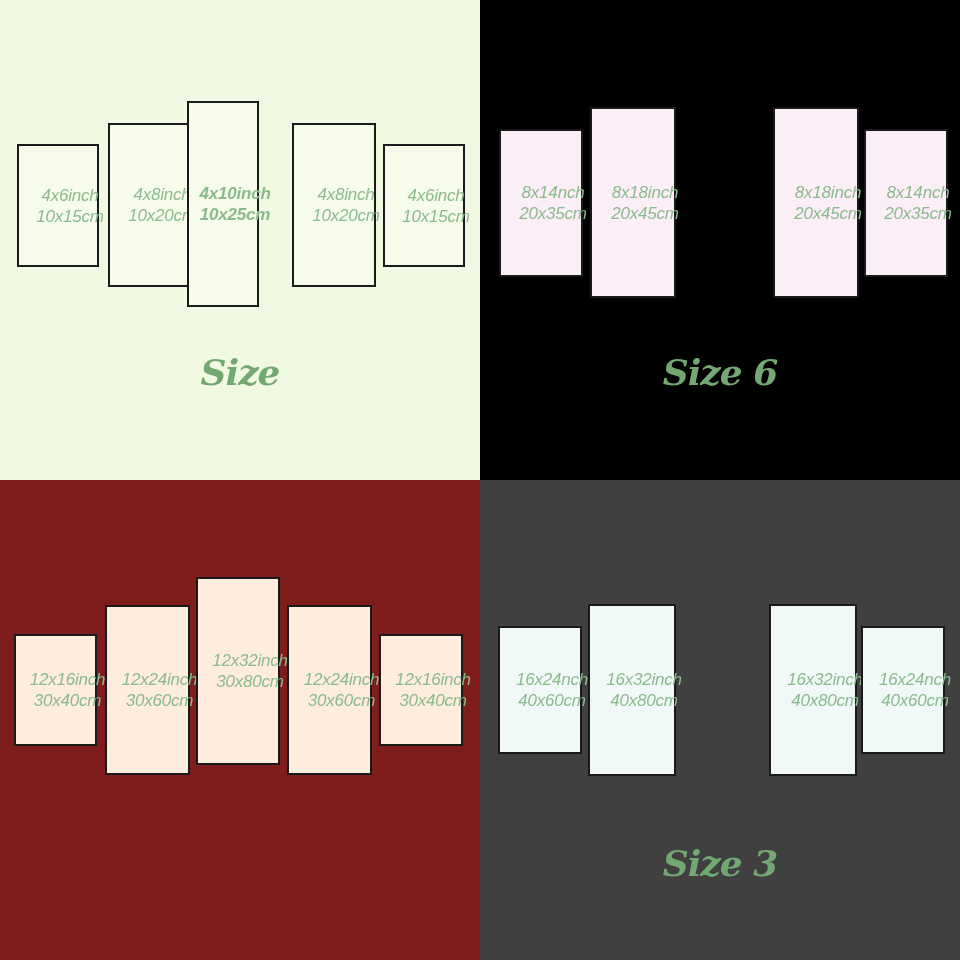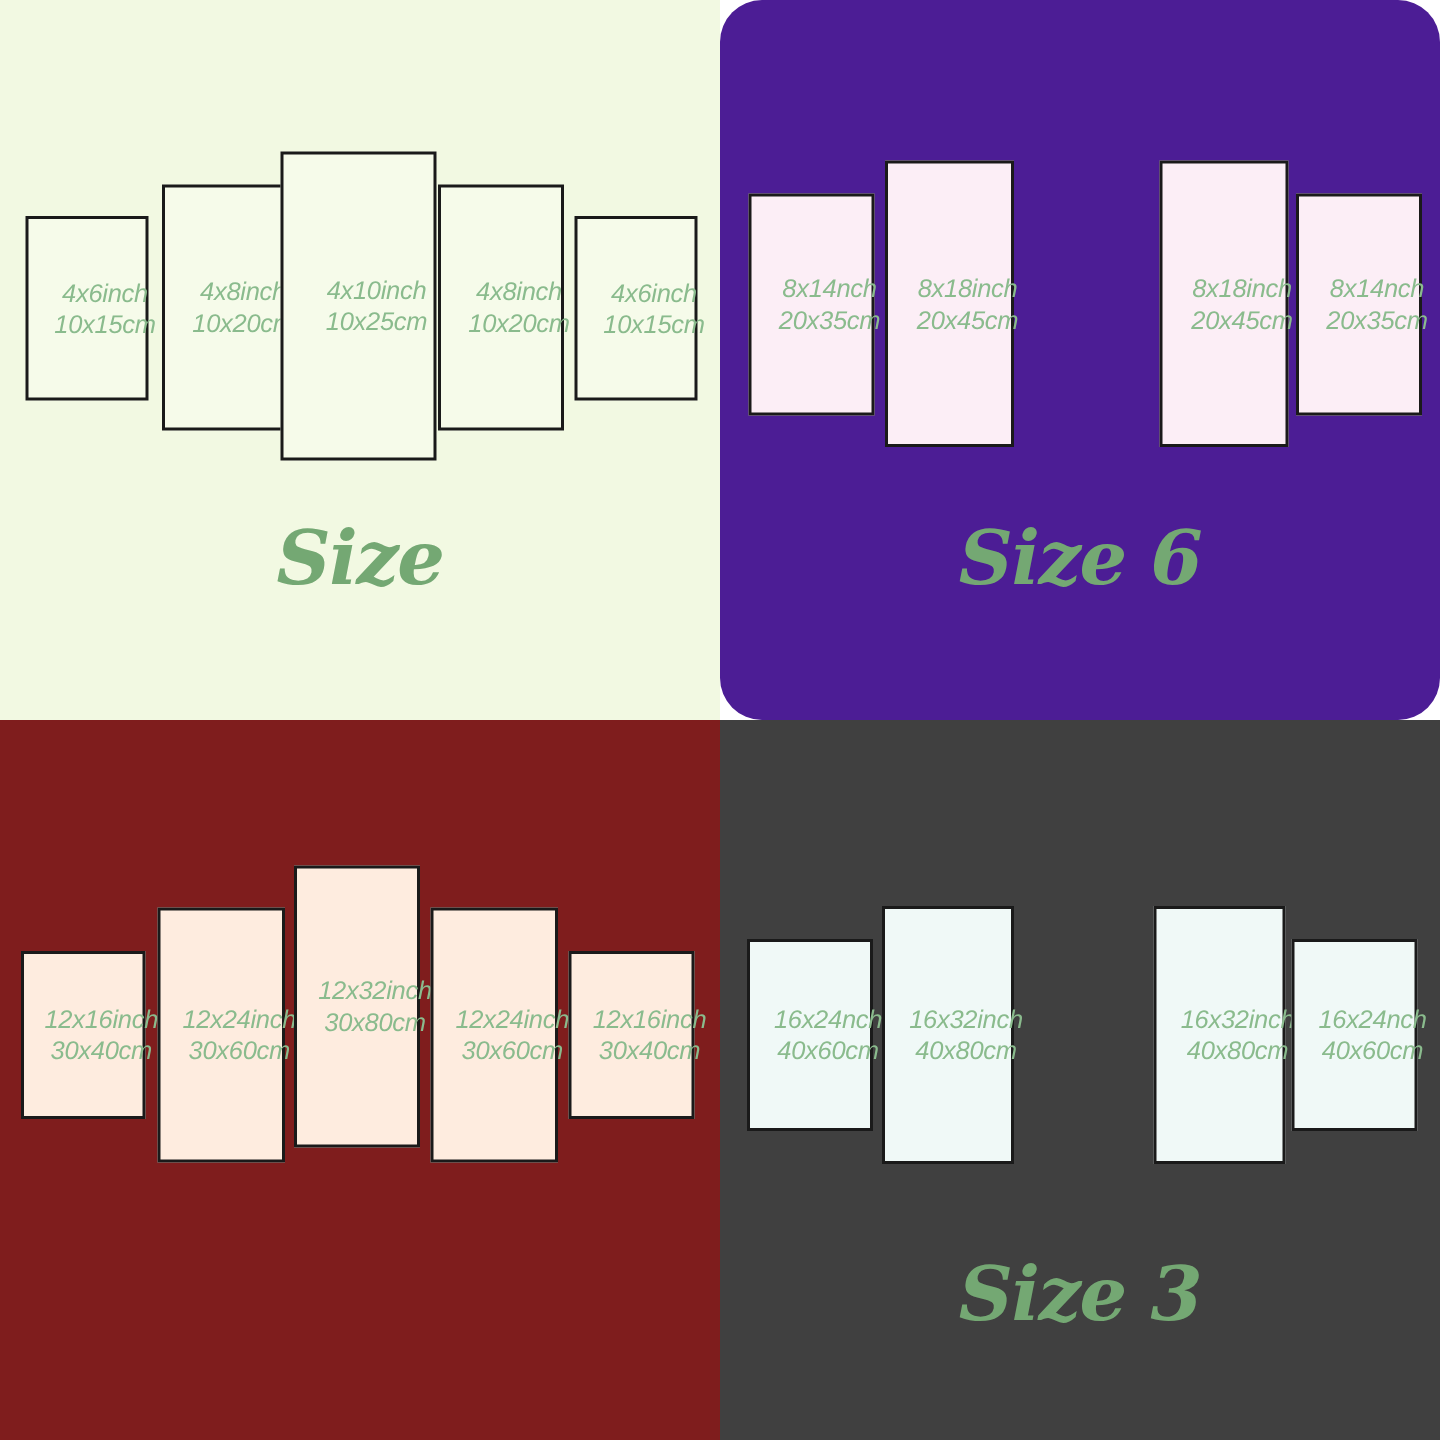--- a/index.html
+++ b/index.html
@@ -41,32 +41,32 @@
     white-space: nowrap;
   }
   .quadrant h2 {
     position: absolute;
     left: 0; right: 0;
     margin: 0;
     text-align: center;
     font-family: "DejaVu Serif", serif;
     font-style: italic;
     font-weight: bold;
-    font-size: 50px;
+    font-size: 36px;
     line-height: 50px;
     letter-spacing: -1px;
     color: var(--title-green);
   }
   #q0 h2, #q1 h2 { top: 347px; }
   #q2 h2, #q3 h2 { top: 358px; }
 
   
   #q0 .p0 { left: 17px;  top: 144px; width: 82px; height: 123px; }
   #q0 .p1 { left: 108px; top: 123px; width: 84px; height: 164px; }
-  #q0 .p2 { left: 187px; top: 101px; width: 104px; height: 206px; }
+  #q0 .p2 { left: 187px; top: 101px; width: 72px; height: 206px; font-weight: bold; }
   #q0 .p3 { left: 292px; top: 123px; width: 84px; height: 164px; }
   #q0 .p4 { left: 383px; top: 144px; width: 82px; height: 123px; }
 
   
   #q1 .p0 { left: 19px;  top: 129px; width: 84px; height: 148px; }
   #q1 .p1 { left: 110px; top: 107px; width: 86px; height: 191px; }
   #q1 .p2 { left: 202px; top: 85px;  width: 85px; height: 237px; }
   #q1 .p3 { left: 293px; top: 107px; width: 86px; height: 191px; }
   #q1 .p4 { left: 384px; top: 129px; width: 84px; height: 148px; }
 
@@ -104,21 +104,21 @@
     <span>4x8inch</span>
     <span>10x20cm</span>
   </div>
   <div class="panel p4">
     <span>4x6inch</span>
     <span>10x15cm</span>
   </div>
   <h2>Size</h2>
 </section>
 
-<section class="quadrant" id="q1" style="background-color: #4c1d95; border-radius: 28px; --panel-fill: #fceef6;">
+<section class="quadrant" id="q1" style="background-color: #000000; --panel-fill: #fceef6;">
   <div class="panel p0">
     <span>8x14nch</span>
     <span>20x35cm</span>
   </div>
   <div class="panel p1">
     <span>8x18inch</span>
     <span>20x45cm</span>
   </div>
   <div class="panel p3">
     <span>8x18inch</span>

